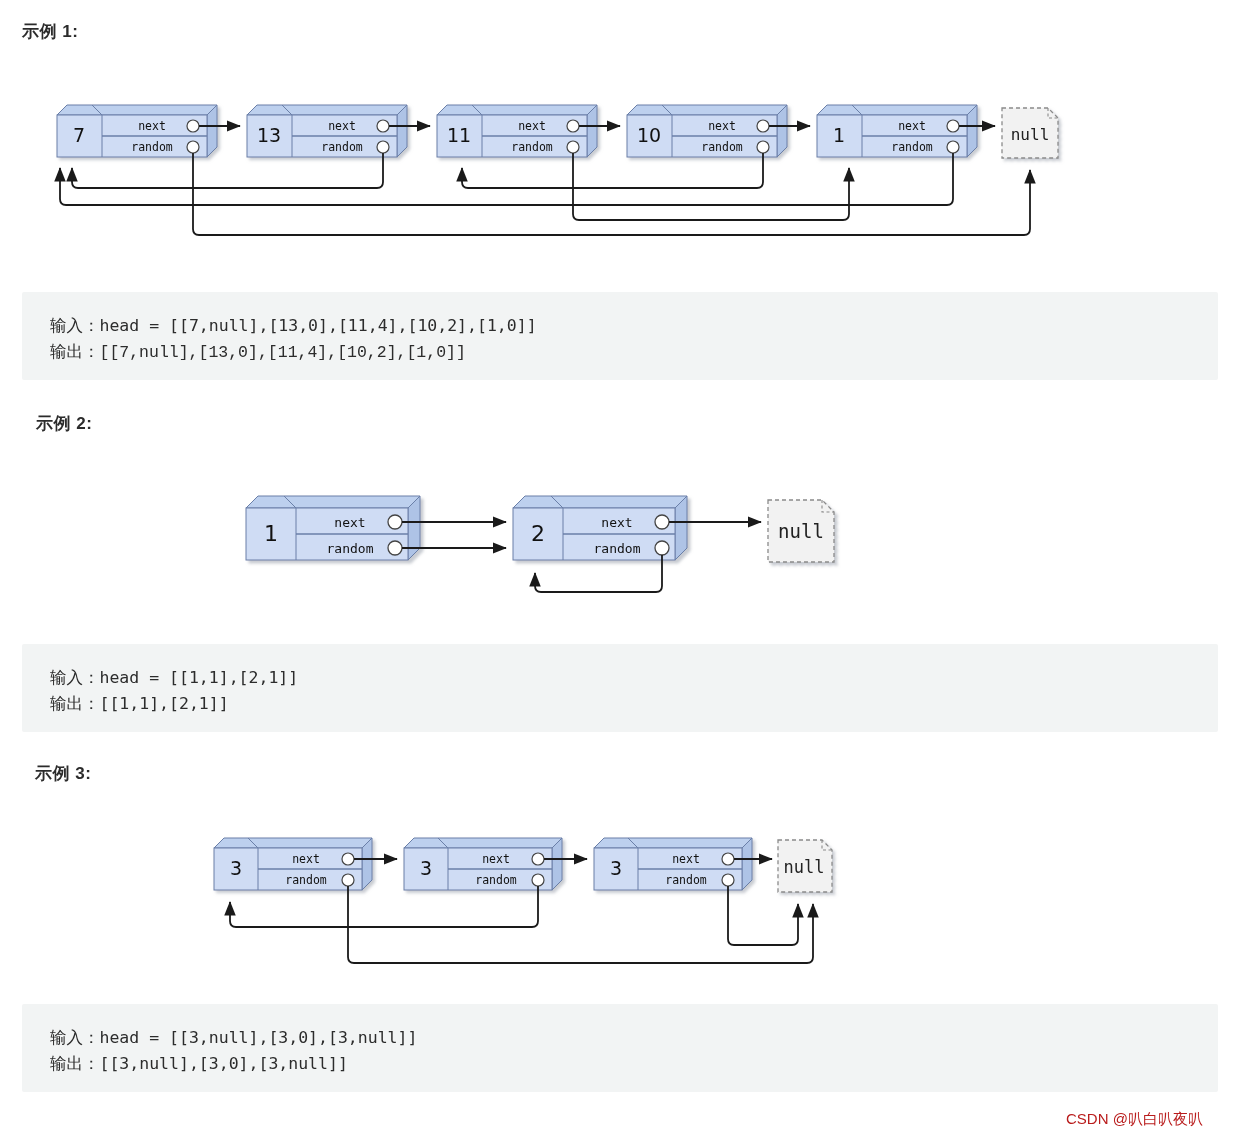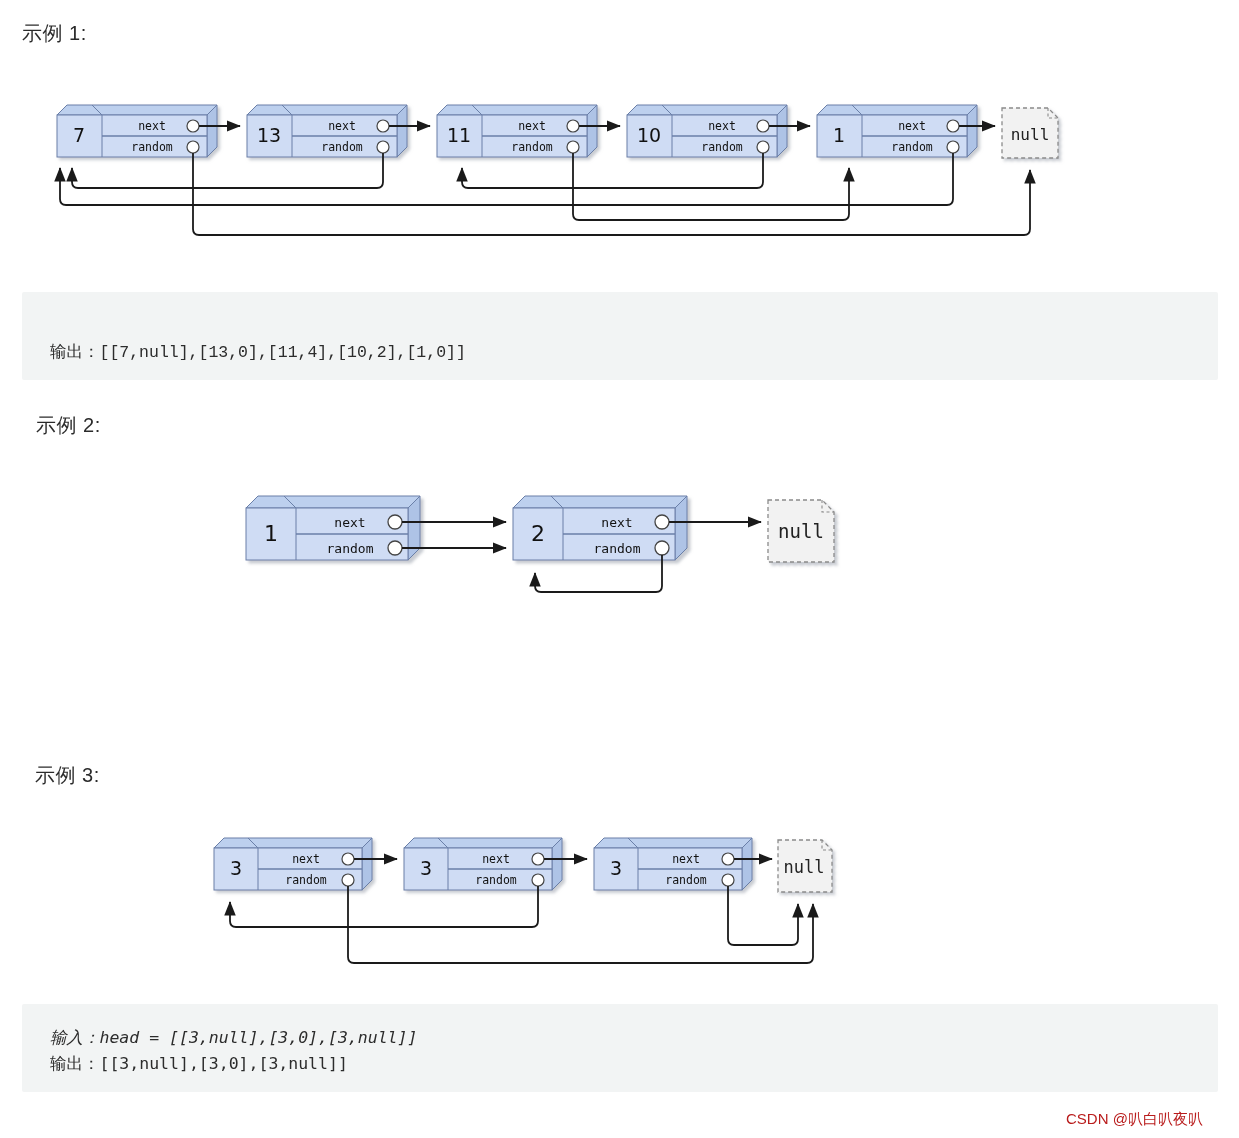--- a/index.html
+++ b/index.html
@@ -16,22 +16,22 @@
   }
   .page {
     position: absolute;
     left: 0; top: 0;
     width: 1239px;
     height: 1138px;
   }
   .section-header {
     position: absolute;
     font-family: "Liberation Sans", sans-serif;
-    font-size: 20px;
-    font-weight: normal;
+    font-size: 17px;
+    font-weight: bold;
     color: #2b2b2b;
     letter-spacing: 0.5px;
     white-space: nowrap;
   }
   .codeblock {
     position: absolute;
     background: #f2f4f4;
     border-radius: 2px;
     box-sizing: border-box;
   }
@@ -174,20 +174,21 @@
         <path d="M723,63 L723,92 Q723,98 717,98 L428,98 Q422,98 422,92 L422,78" marker-end="url(#ah1)"></path>
 
         <path d="M913,63 L913,109 Q913,115 907,115 L26,115 Q20,115 20,109 L20,78" marker-end="url(#ah1)"></path>
 
         <path d="M153,63 L153,139 Q153,145 159,145 L984,145 Q990,145 990,139 L990,80" marker-end="url(#ah1)"></path>
       </g>
     </svg>
   </div>
 
   <div class="codeblock" style="left:22px; top:292px; width:1196px; height:88px;">
+    <div class="codeline" style="left:28px; top:23px;">输入：head = [[7,null],[13,0],[11,4],[10,2],[1,0]]</div>
     <div class="codeline" style="left:28px; top:49px;font-family:Liberation Mono, monospace;">输出：[[7,null],[13,0],[11,4],[10,2],[1,0]]</div>
   </div>
 
   <div class="section-header" style="left:36px; top:412px;">示例 2:</div>
 
   <div class="diagram" style="left:230px; top:480px;">
     <svg width="640" height="130" viewBox="0 0 640 130">
       <defs>
         <marker id="ah2" markerWidth="9" markerHeight="9" refX="7.5" refY="3.2" orient="auto" markerUnits="strokeWidth">
           <path d="M0,0 L8,3.2 L0,6.4 z" fill="#1a1a1a"></path>
@@ -237,20 +238,24 @@
 
         <path d="M172,68 L276,68" marker-end="url(#ah2)"></path>
 
         <path d="M439,42 L531,42" marker-end="url(#ah2)"></path>
 
         <path d="M432,75 L432,106 Q432,112 426,112 L311,112 Q305,112 305,106 L305,93" marker-end="url(#ah2)"></path>
       </g>
     </svg>
   </div>
 
+  <div class="codeblock" style="left:22px; top:644px; width:1196px; height:88px;">
+    <div class="codeline" style="left:28px; top:23px;">输入：head = [[1,1],[2,1]]</div>
+    <div class="codeline" style="left:28px; top:49px;">输出：[[1,1],[2,1]]</div>
+  </div>
 
   <div class="section-header" style="left:35px; top:762px;">示例 3:</div>
 
   <div class="diagram" style="left:200px; top:820px;">
     <svg width="680" height="170" viewBox="0 0 680 170">
       <defs>
         <marker id="ah3" markerWidth="9" markerHeight="9" refX="7.5" refY="3.2" orient="auto" markerUnits="strokeWidth">
           <path d="M0,0 L8,3.2 L0,6.4 z" fill="#1a1a1a"></path>
         </marker>
         <filter id="sh3" x="-30%" y="-30%" width="170%" height="180%">
@@ -315,19 +320,19 @@
         <path d="M338,66 L338,101 Q338,107 332,107 L36,107 Q30,107 30,101 L30,82" marker-end="url(#ah3)"></path>
 
         <path d="M528,66 L528,119 Q528,125 534,125 L592,125 Q598,125 598,119 L598,84" marker-end="url(#ah3)"></path>
 
         <path d="M148,66 L148,137 Q148,143 154,143 L607,143 Q613,143 613,137 L613,84" marker-end="url(#ah3)"></path>
       </g>
     </svg>
   </div>
 
   <div class="codeblock" style="left:22px; top:1004px; width:1196px; height:88px;">
-    <div class="codeline" style="left:28px; top:23px;font-style:italic;">输入：head = [[3,null],[3,0],[3,null]]</div>
+    <div class="codeline" style="left:28px; top:23px;">输入：head = [[3,null],[3,0],[3,null]]</div>
     <div class="codeline" style="left:28px; top:49px;">输出：[[3,null],[3,0],[3,null]]</div>
   </div>
 
   <div class="watermark" style="left:1066px; top:1110px;">CSDN @叭白叭夜叭</div>
 
 </div>
 
 </body></html>

